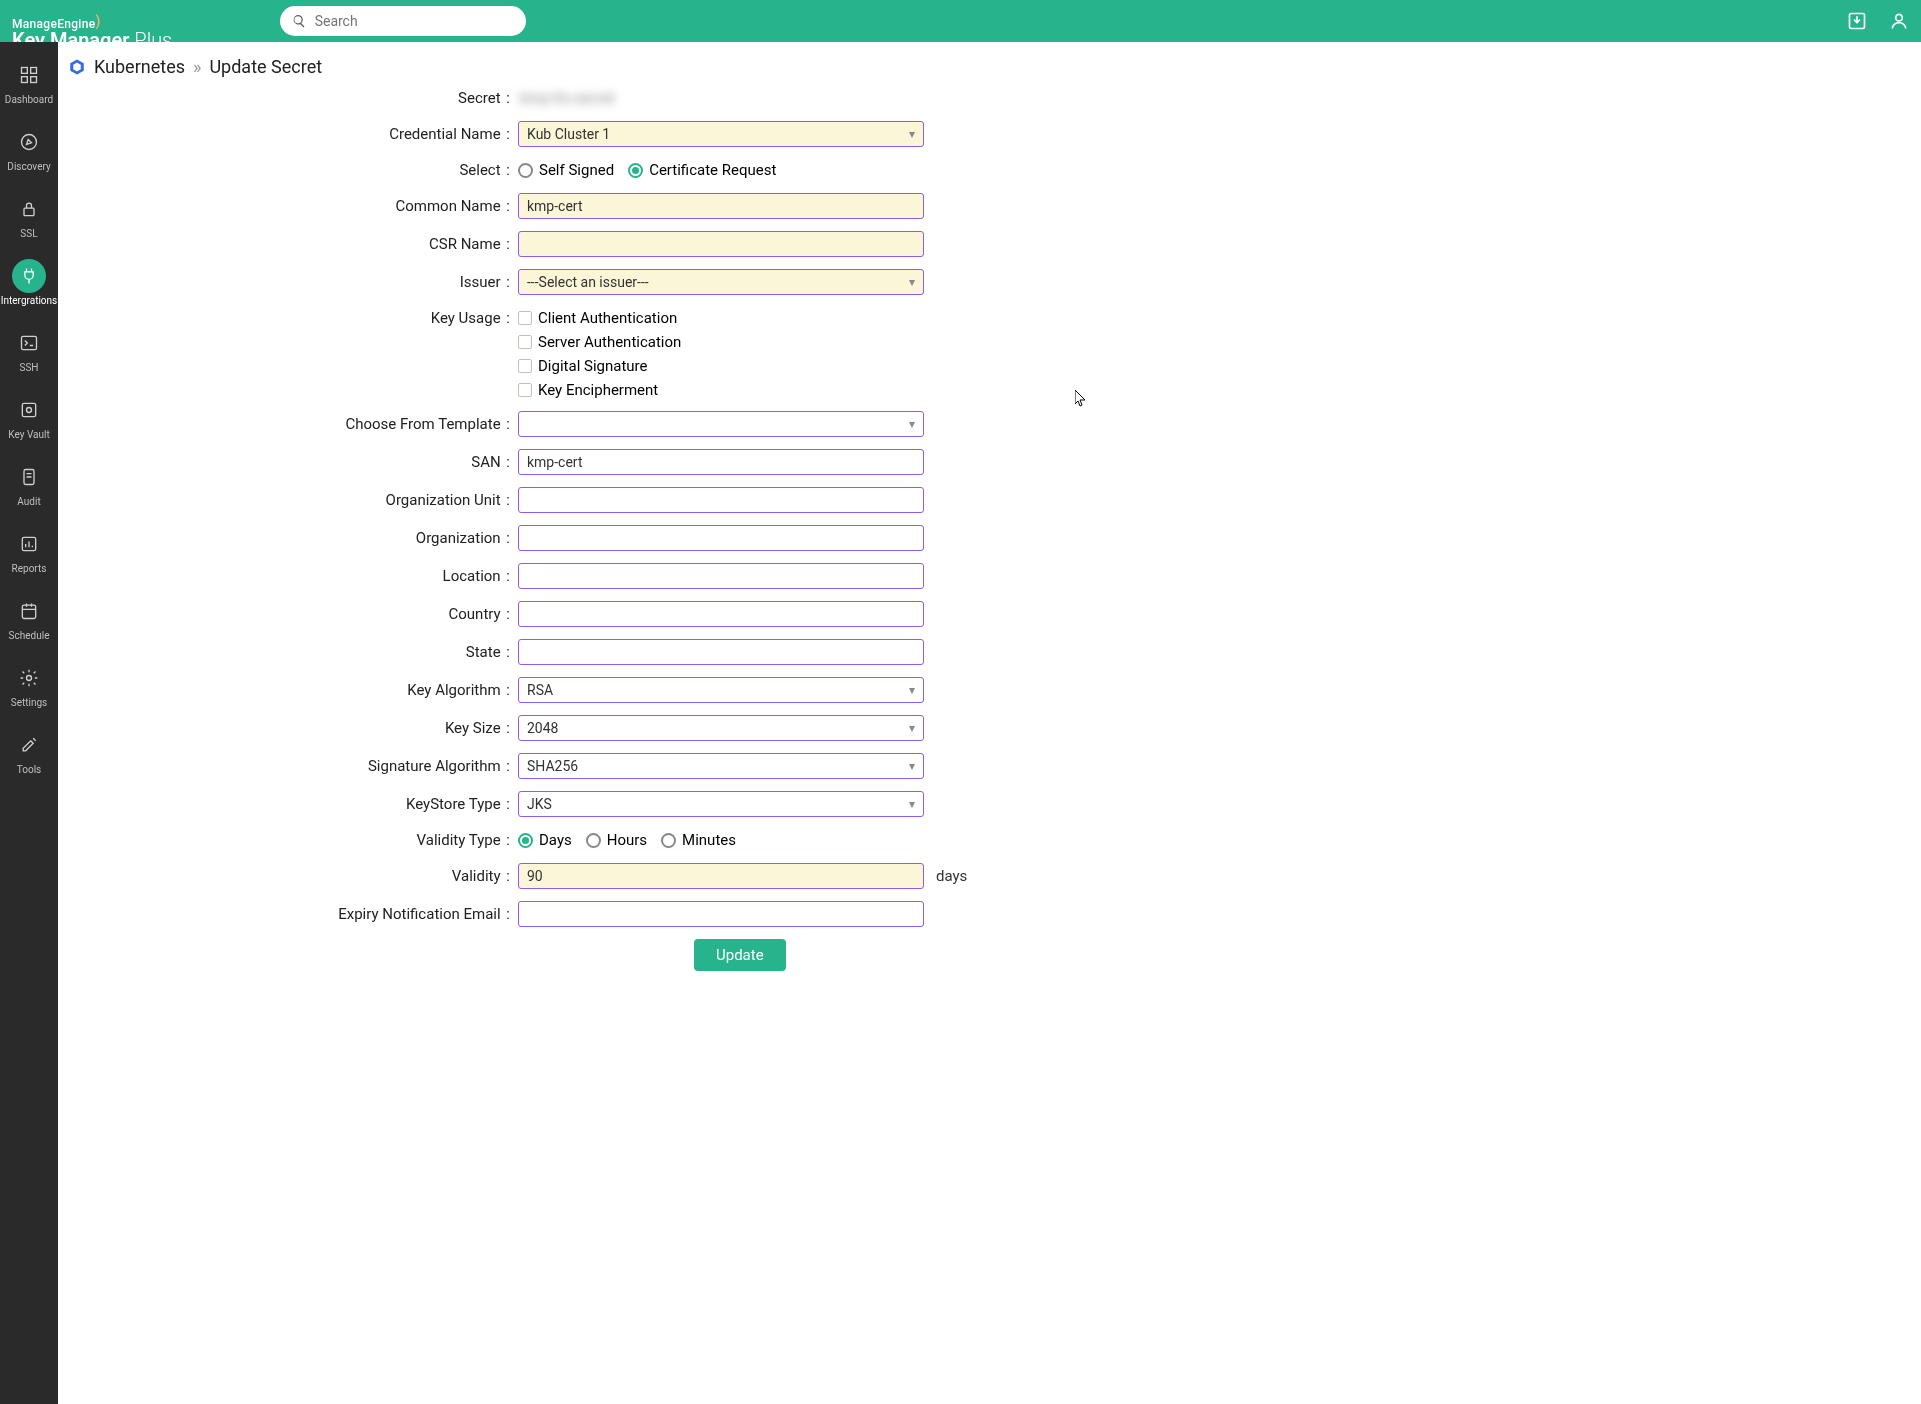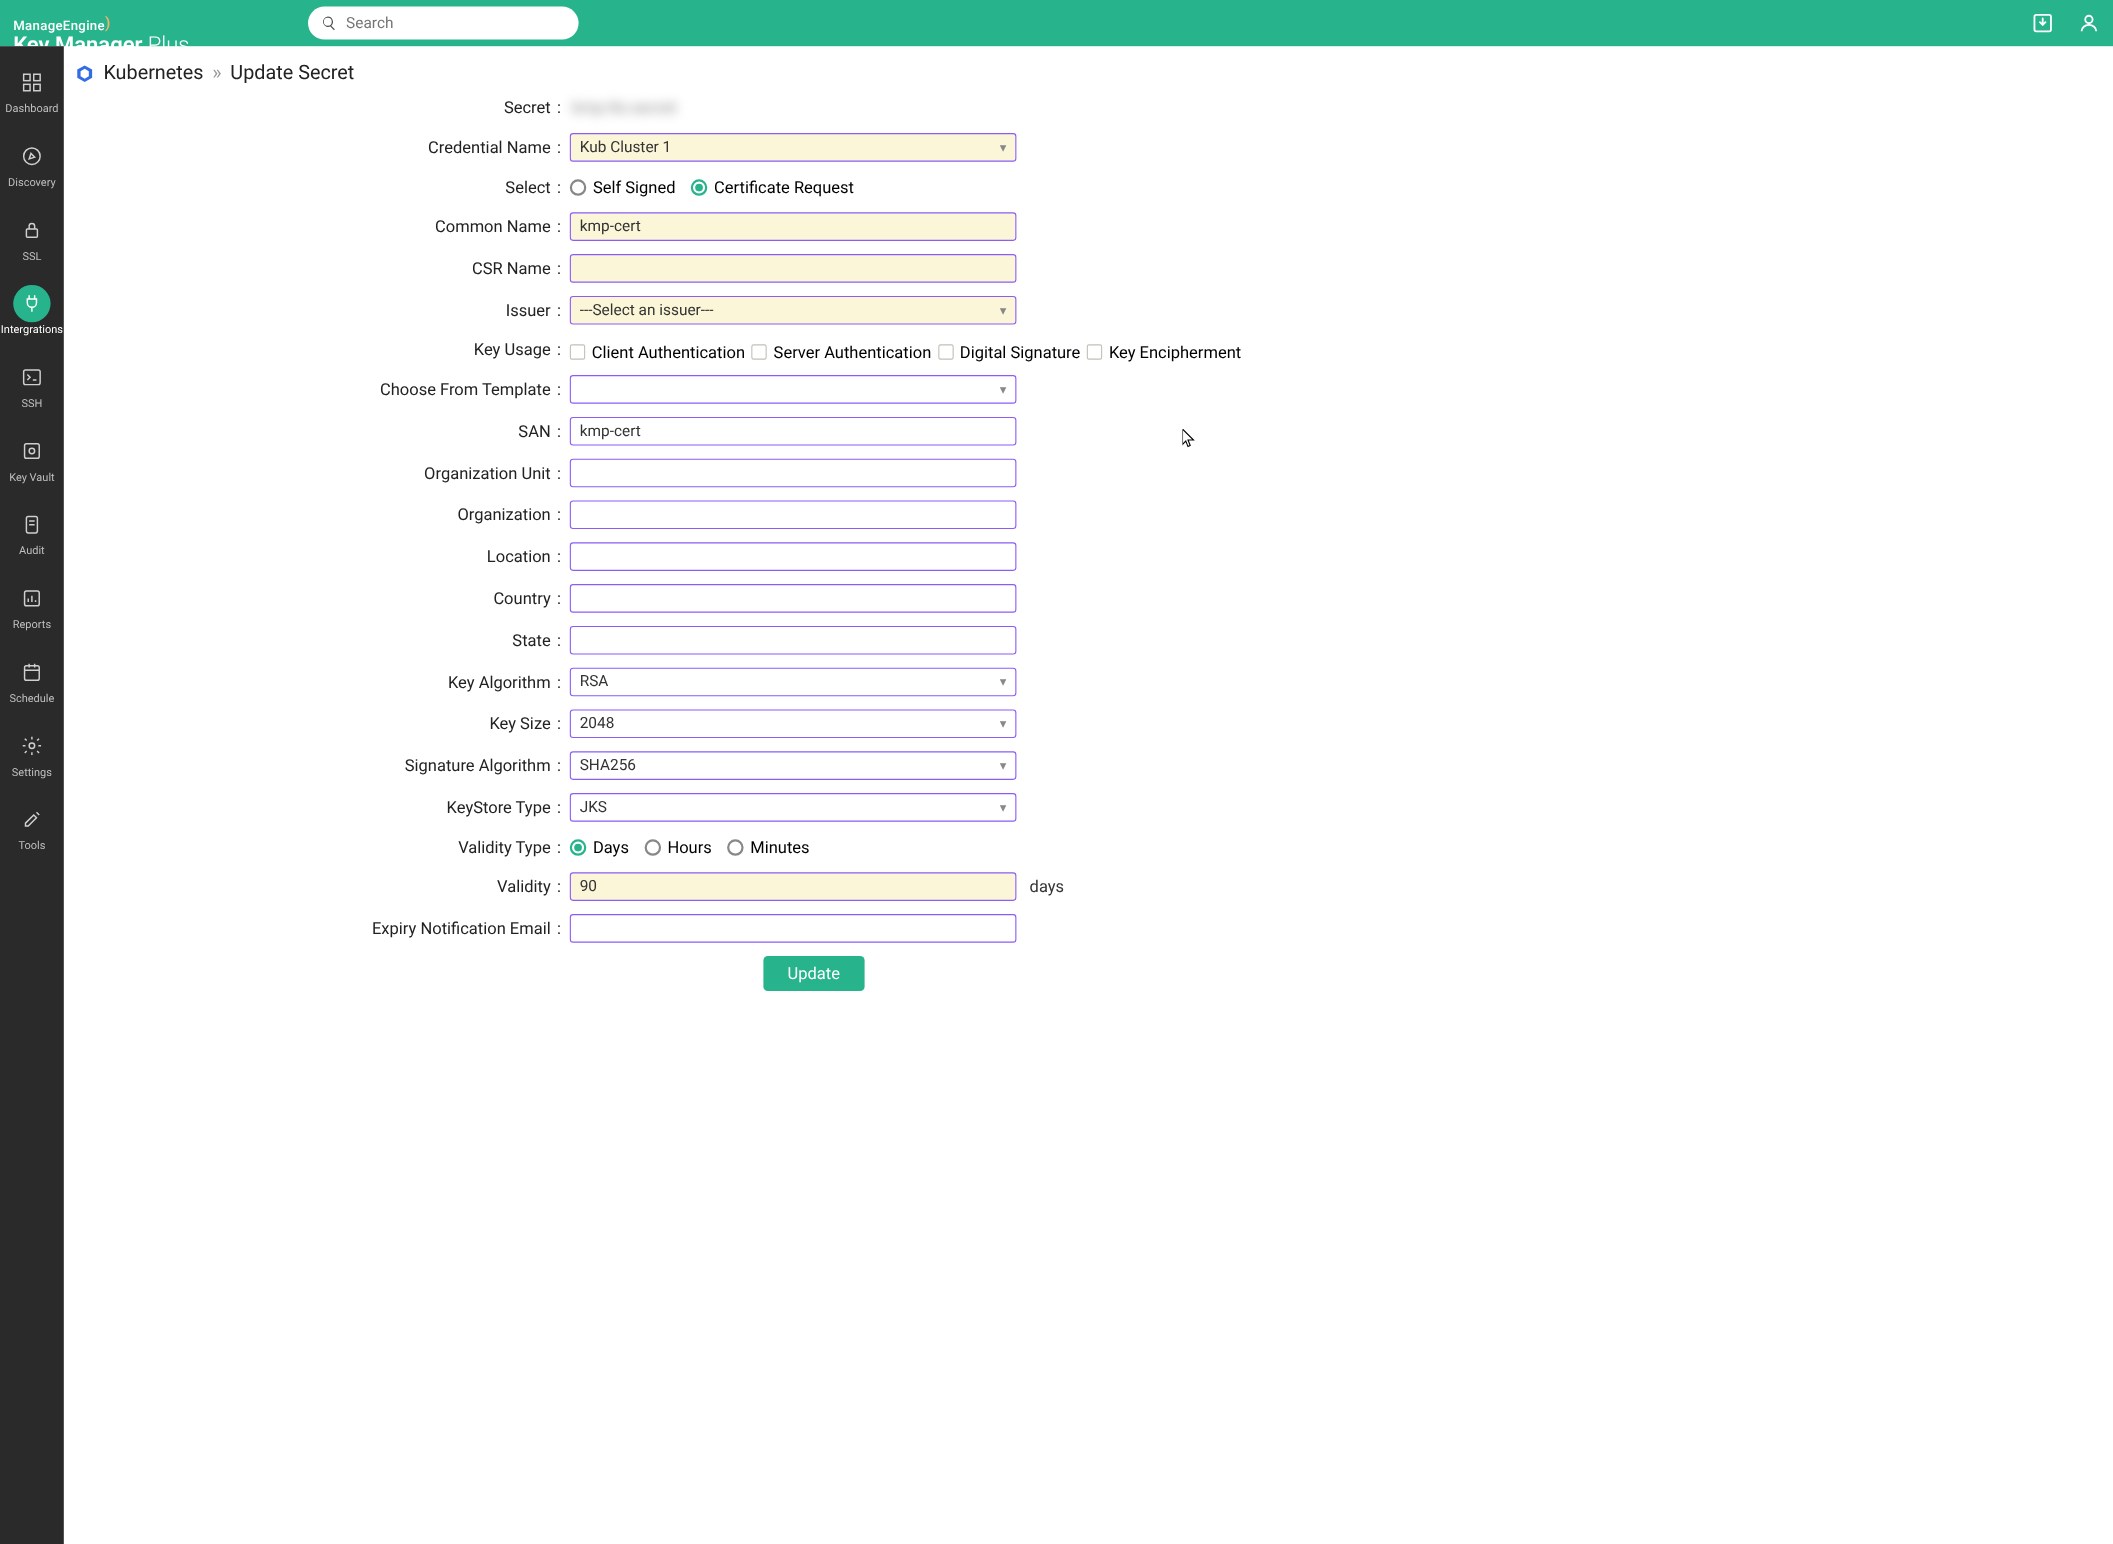--- a/index.html
+++ b/index.html
@@ -26,35 +26,35 @@
   .side-item svg { width:20px; height:20px; stroke:#cfcfcf; fill:none; stroke-width:1.6;}
   .side-item.active svg { stroke:#fff;}
   
   .main { position:absolute; top:42px; left:58px; right:0; bottom:0; overflow:auto; padding:0;}
   .breadcrumb { display:flex; align-items:center; gap:8px; padding:14px 10px 10px; font-size:18px; color:#222;}
   .breadcrumb .kube-icon{ width:18px; height:18px; }
   .breadcrumb .page-name{ font-weight:400;}
   .sep{ color:#999;}
   .form-wrap { padding:0 0 0 0;}
   .form-row { display:flex; align-items:center; margin:0 0 12px;}
-  .form-row.multi{ align-items:flex-end;}
+  .form-row.multi{ align-items:flex-start;}
   .flabel { width:460px; text-align:right; padding-right:8px; font-size:15px; color:#222; line-height:22px;}
   .flabel .colon{ margin-left:2px;}
   .fval { display:flex; align-items:center; gap:14px;}
   .text-input, .select-input { height:26px; width:406px; border:1px solid #8b5cf6; border-radius:3px; background:#fff; padding:0 8px; font-size:14px; color:#333;}
   .yellow { background:#fbf6d8;}
   .select-input { display:flex; justify-content:space-between; align-items:center; cursor:pointer;}
   .select-input .chev{ font-size:12px; color:#888;}
   .radio { display:flex; align-items:center; gap:6px; font-size:15px; cursor:pointer;}
   .radio .dot{ width:15px; height:15px; border-radius:50%; border:2px solid #888; display:flex; align-items:center; justify-content:center;}
   .radio.selected .dot{ border-color:#27b48c;}
   .radio.selected .dot::after{ content:""; width:7px; height:7px; background:#27b48c; border-radius:50%;}
   .checkbox { display:flex; align-items:center; gap:6px; font-size:15px; cursor:pointer;}
   .checkbox .box{ width:14px; height:14px; border:1px solid #c1c1b6; background:#fff; border-radius:2px;}
-  .check-list { display:flex; gap:6px; padding-top:2px;}
+  .check-list { display:flex; flex-direction:column; gap:6px; padding-top:2px;}
   .unit { font-size:15px; color:#333; margin-left:6px;}
   .eye-icon, .refresh-icon{ width:16px; height:16px; stroke:#666; fill:none; cursor:pointer;}
   .pwd-wrap{ position:relative; display:inline-block;}
   .pwd-wrap .eye-icon{ position:absolute; right:8px; top:5px;}
   .blurred-secret{ filter:blur(5px); color:#888; font-size:15px; padding-left:2px;}
   .btn-update{ background:#27b48c; color:#fff; border:none; border-radius:4px; padding:7px 22px; font-size:15px; cursor:pointer;}
   .btn-row{ display:flex; justify-content:flex-start; padding-left:636px; margin-top:6px;}
   .input-plain{ border:none; background:transparent; outline:none; font-size:14px; width:100%; height:100%; padding:0; color:#333;}
 </style>
 </head>

